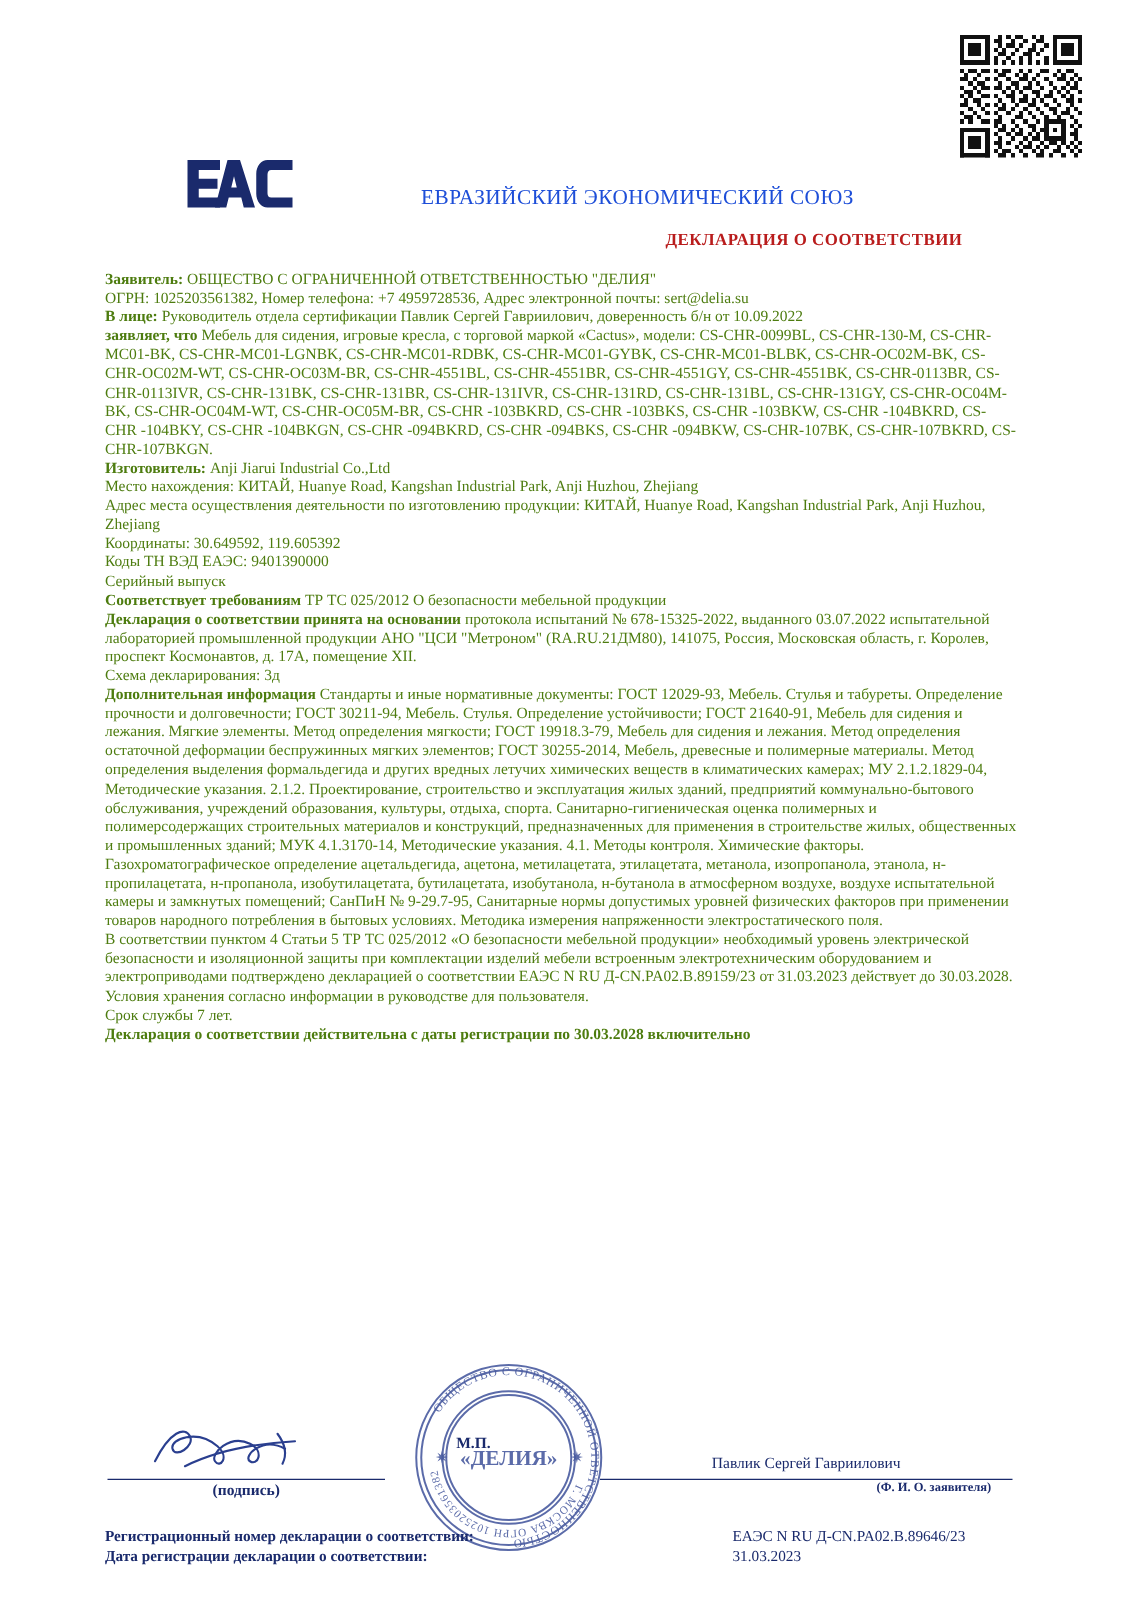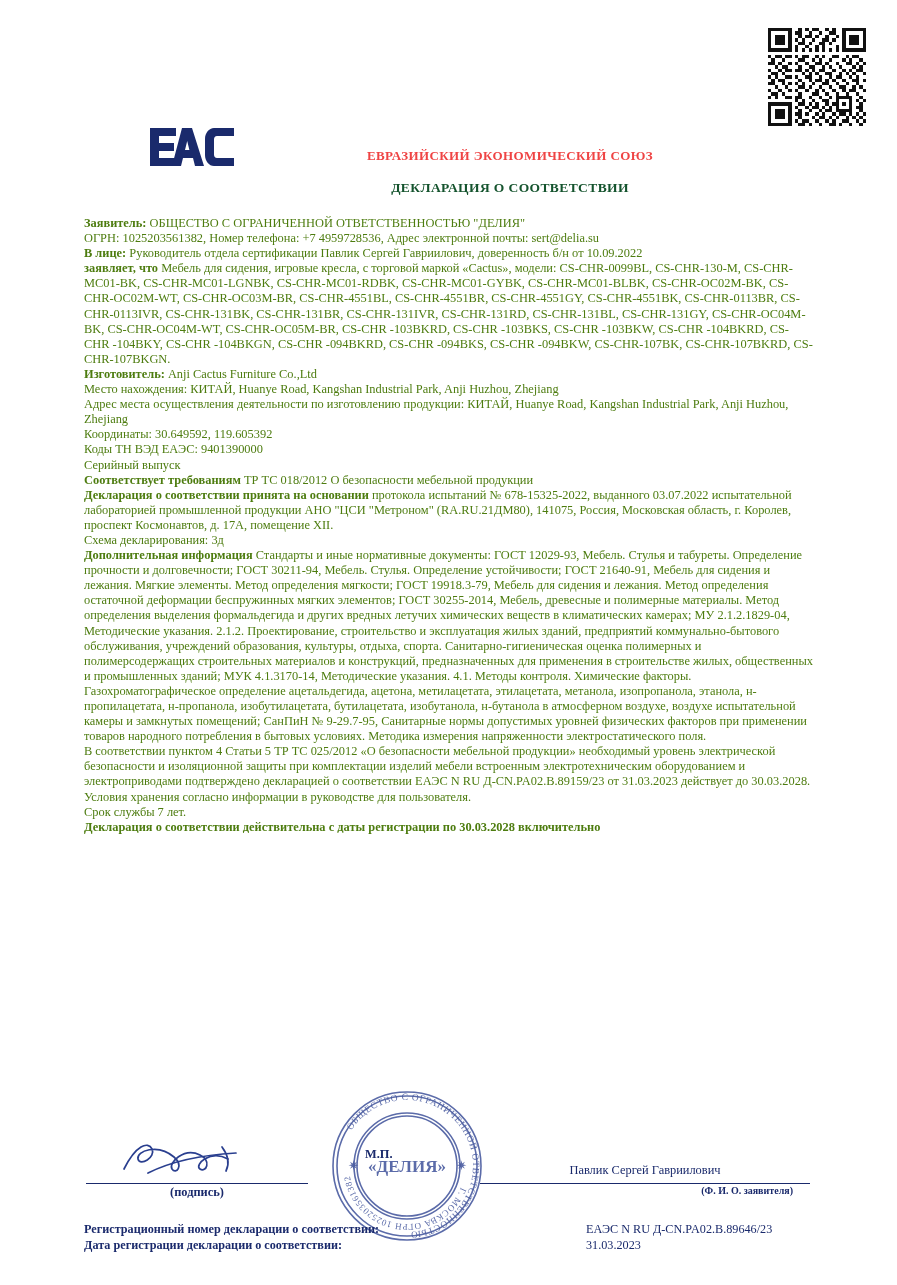--- a/index.html
+++ b/index.html
@@ -43,31 +43,32 @@
 
   
   .heading-block {
     position: absolute;
     top: 148px;
     left: 250px;
     width: 520px;
     text-align: center;
   }
   .h-union {
-    font-size: 13px;
-    font-weight: bold;
+    font-size: 17px;
+    font-weight: normal;
     letter-spacing: 0.4px;
-    color: #ef4444;
+    color: #1d4ed8;
   }
   .h-decl {
     margin-top: 16px;
     font-size: 13.5px;
     font-weight: bold;
     letter-spacing: 0.4px;
-    color: #14532d;
+    color: #b91c1c;
+    text-align: right;
   }
 
   
   .body-text {
     position: absolute;
     top: 216px;
     left: 84px;
     width: 730px;
     font-size: 12.4px;
     line-height: 15.1px;
@@ -449,27 +450,27 @@
   <div class="heading-block">
     <div class="h-union">ЕВРАЗИЙСКИЙ ЭКОНОМИЧЕСКИЙ СОЮЗ</div>
     <div class="h-decl">ДЕКЛАРАЦИЯ О СООТВЕТСТВИИ</div>
   </div>
 
   <div class="body-text" id="body-text">
       <p><span class="b">Заявитель:</span><span> ОБЩЕСТВО С ОГРАНИЧЕННОЙ ОТВЕТСТВЕННОСТЬЮ "ДЕЛИЯ"</span></p>
       <p><span>ОГРН:</span><span> 1025203561382, Номер телефона: +7 4959728536, Адрес электронной почты: sert@delia.su</span></p>
       <p><span class="b">В лице:</span><span> Руководитель отдела сертификации Павлик Сергей Гавриилович, доверенность б/н от 10.09.2022</span></p>
       <p><span class="b">заявляет, что</span><span> Мебель для сидения, игровые кресла, с торговой маркой «Cactus», модели: CS-CHR-0099BL,  CS-CHR-130-M, CS-CHR-MC01-BK, CS-CHR-MC01-LGNBK, CS-CHR-MC01-RDBK, CS-CHR-MC01-GYBK, CS-CHR-MC01-BLBK, CS-CHR-OC02M-BK, CS-CHR-OC02M-WT, CS-CHR-OC03M-BR, CS-CHR-4551BL, CS-CHR-4551BR, CS-CHR-4551GY, CS-CHR-4551BK, CS-CHR-0113BR, CS-CHR-0113IVR, CS-CHR-131BK, CS-CHR-131BR, CS-CHR-131IVR, CS-CHR-131RD, CS-CHR-131BL, CS-CHR-131GY, CS-CHR-OC04M-BK, CS-CHR-OC04M-WT, CS-CHR-OC05M-BR, CS-CHR -103BKRD, CS-CHR -103BKS, CS-CHR -103BKW, CS-CHR -104BKRD, CS-CHR -104BKY, CS-CHR -104BKGN, CS-CHR -094BKRD, CS-CHR -094BKS, CS-CHR -094BKW, CS-CHR-107BK, CS-CHR-107BKRD, CS-CHR-107BKGN.</span></p>
-      <p><span class="b">Изготовитель:</span><span> Anji Cactus Furniture Co.,Ltd</span></p>
+      <p><span class="b">Изготовитель:</span><span> Anji Jiarui Industrial Co.,Ltd</span></p>
       <p><span>Место нахождения:</span><span> КИТАЙ, Huanye Road, Kangshan Industrial Park, Anji Huzhou, Zhejiang</span></p>
       <p><span>Адрес места осуществления деятельности по изготовлению продукции:</span><span> КИТАЙ, Huanye Road, Kangshan Industrial Park, Anji Huzhou, Zhejiang</span></p>
       <p><span>Координаты:</span><span> 30.649592, 119.605392</span></p>
       <p><span>Коды ТН ВЭД ЕАЭС:</span><span> 9401390000</span></p>
       <p><span>Серийный выпуск</span></p>
-      <p><span class="b">Соответствует требованиям</span><span>  ТР ТС 018/2012 О безопасности мебельной продукции</span></p>
+      <p><span class="b">Соответствует требованиям</span><span>  ТР ТС 025/2012 О безопасности мебельной продукции</span></p>
       <p><span class="b">Декларация о соответствии принята на основании</span><span> протокола испытаний № 678-15325-2022, выданного 03.07.2022 испытательной лабораторией промышленной продукции АНО "ЦСИ "Метроном" (RA.RU.21ДМ80), 141075, Россия, Московская область, г. Королев, проспект Космонавтов, д. 17А, помещение XII.</span></p>
       <p><span>Схема декларирования:</span><span> 3д</span></p>
       <p><span class="b">Дополнительная информация</span><span> Стандарты и иные нормативные документы: ГОСТ 12029-93, Мебель. Стулья и табуреты. Определение прочности и долговечности; ГОСТ 30211-94, Мебель. Стулья. Определение устойчивости; ГОСТ 21640-91, Мебель для сидения и лежания. Мягкие элементы. Метод определения мягкости; ГОСТ 19918.3-79, Мебель для сидения и лежания. Метод определения остаточной деформации беспружинных мягких элементов; ГОСТ 30255-2014, Мебель, древесные и полимерные материалы. Метод определения выделения формальдегида и других вредных летучих химических веществ в климатических камерах; МУ 2.1.2.1829-04, Методические указания. 2.1.2. Проектирование, строительство и эксплуатация жилых зданий, предприятий коммунально-бытового обслуживания, учреждений образования, культуры, отдыха, спорта. Санитарно-гигиеническая оценка полимерных и полимерсодержащих строительных материалов и конструкций, предназначенных для применения в строительстве жилых, общественных и промышленных зданий; МУК 4.1.3170-14, Методические указания. 4.1. Методы контроля. Химические факторы. Газохроматографическое определение ацетальдегида, ацетона, метилацетата, этилацетата, метанола, изопропанола, этанола, н-пропилацетата, н-пропанола, изобутилацетата, бутилацетата, изобутанола, н-бутанола в атмосферном воздухе, воздухе испытательной камеры и замкнутых помещений; СанПиН № 9-29.7-95, Санитарные нормы допустимых уровней физических факторов при применении товаров народного потребления в бытовых условиях. Методика измерения напряженности электростатического поля.</span></p>
       <p><span>В соответствии пунктом 4 Статьи 5 ТР ТС 025/2012 «О безопасности мебельной продукции» необходимый уровень электрической безопасности и изоляционной защиты при комплектации изделий мебели встроенным электротехническим оборудованием и электроприводами подтверждено декларацией о соответствии ЕАЭС N RU Д-CN.PA02.B.89159/23 от 31.03.2023 действует до 30.03.2028.</span></p>
       <p><span>Условия хранения согласно информации в руководстве для пользователя.</span></p>
       <p><span>Срок службы 7 лет.</span></p>
       <p><span class="b">Декларация о соответствии действительна с даты регистрации по 30.03.2028 включительно</span></p>
     </div>
 
   <div class="sig-area">

